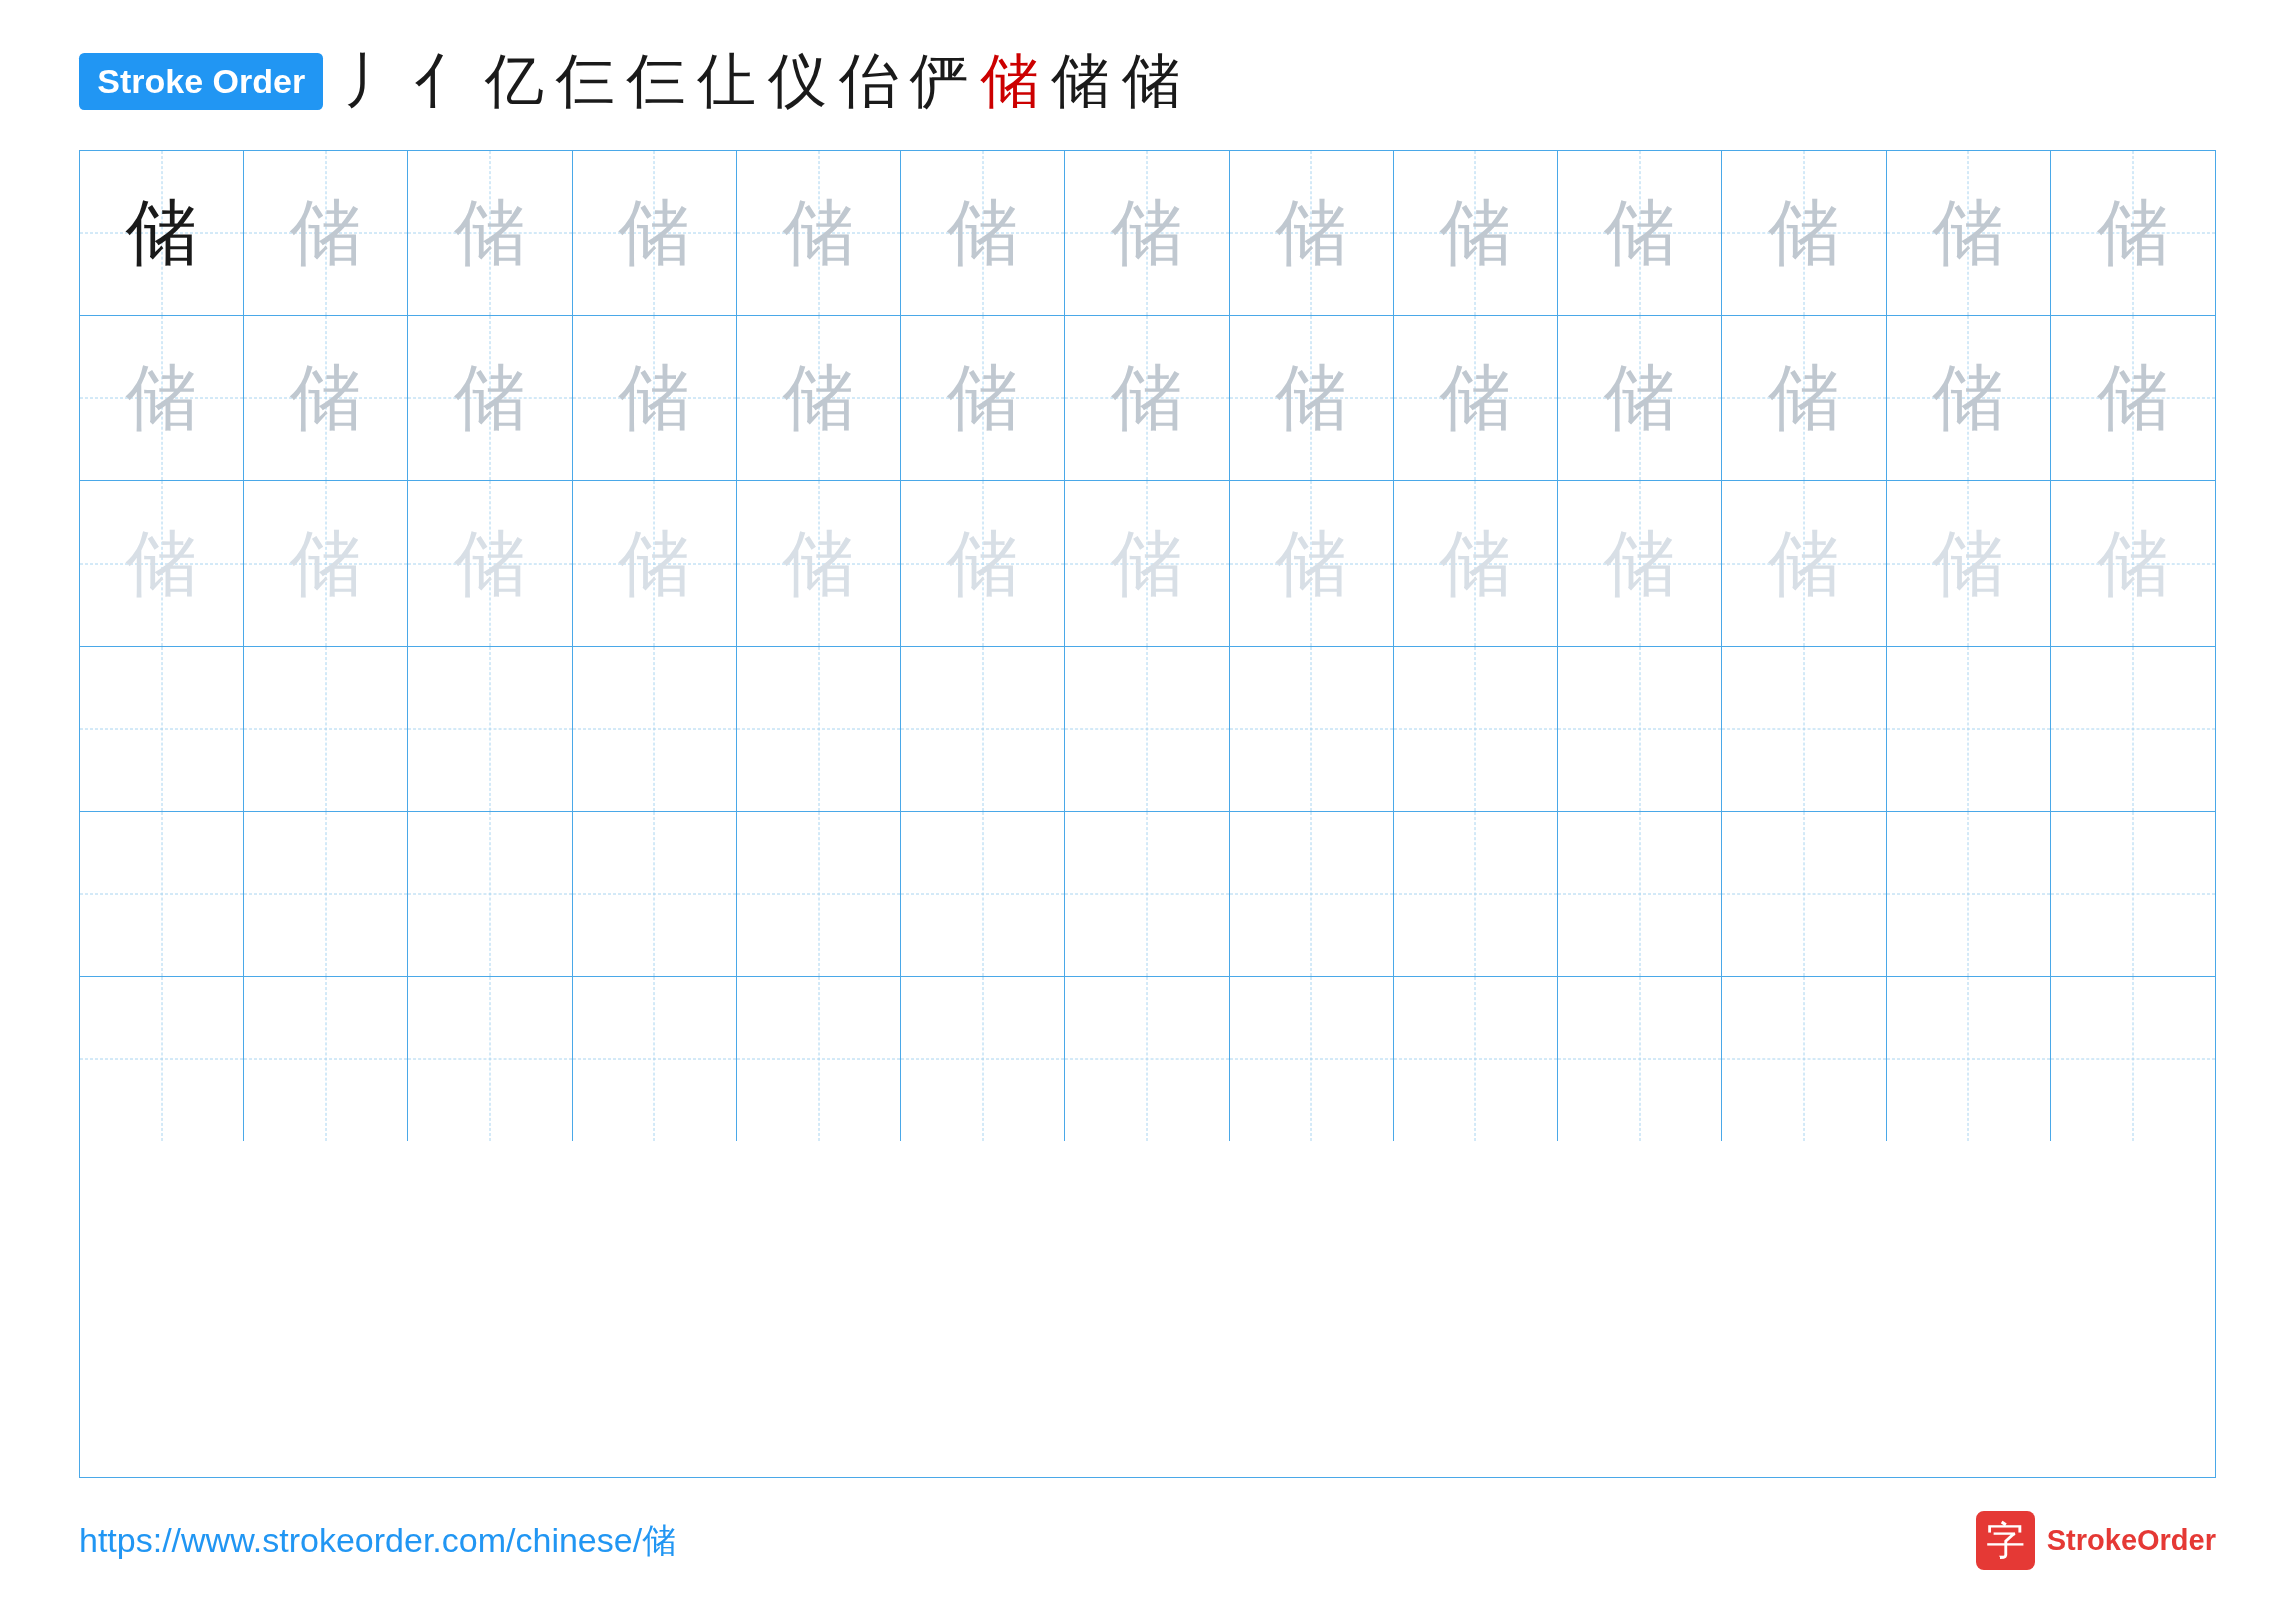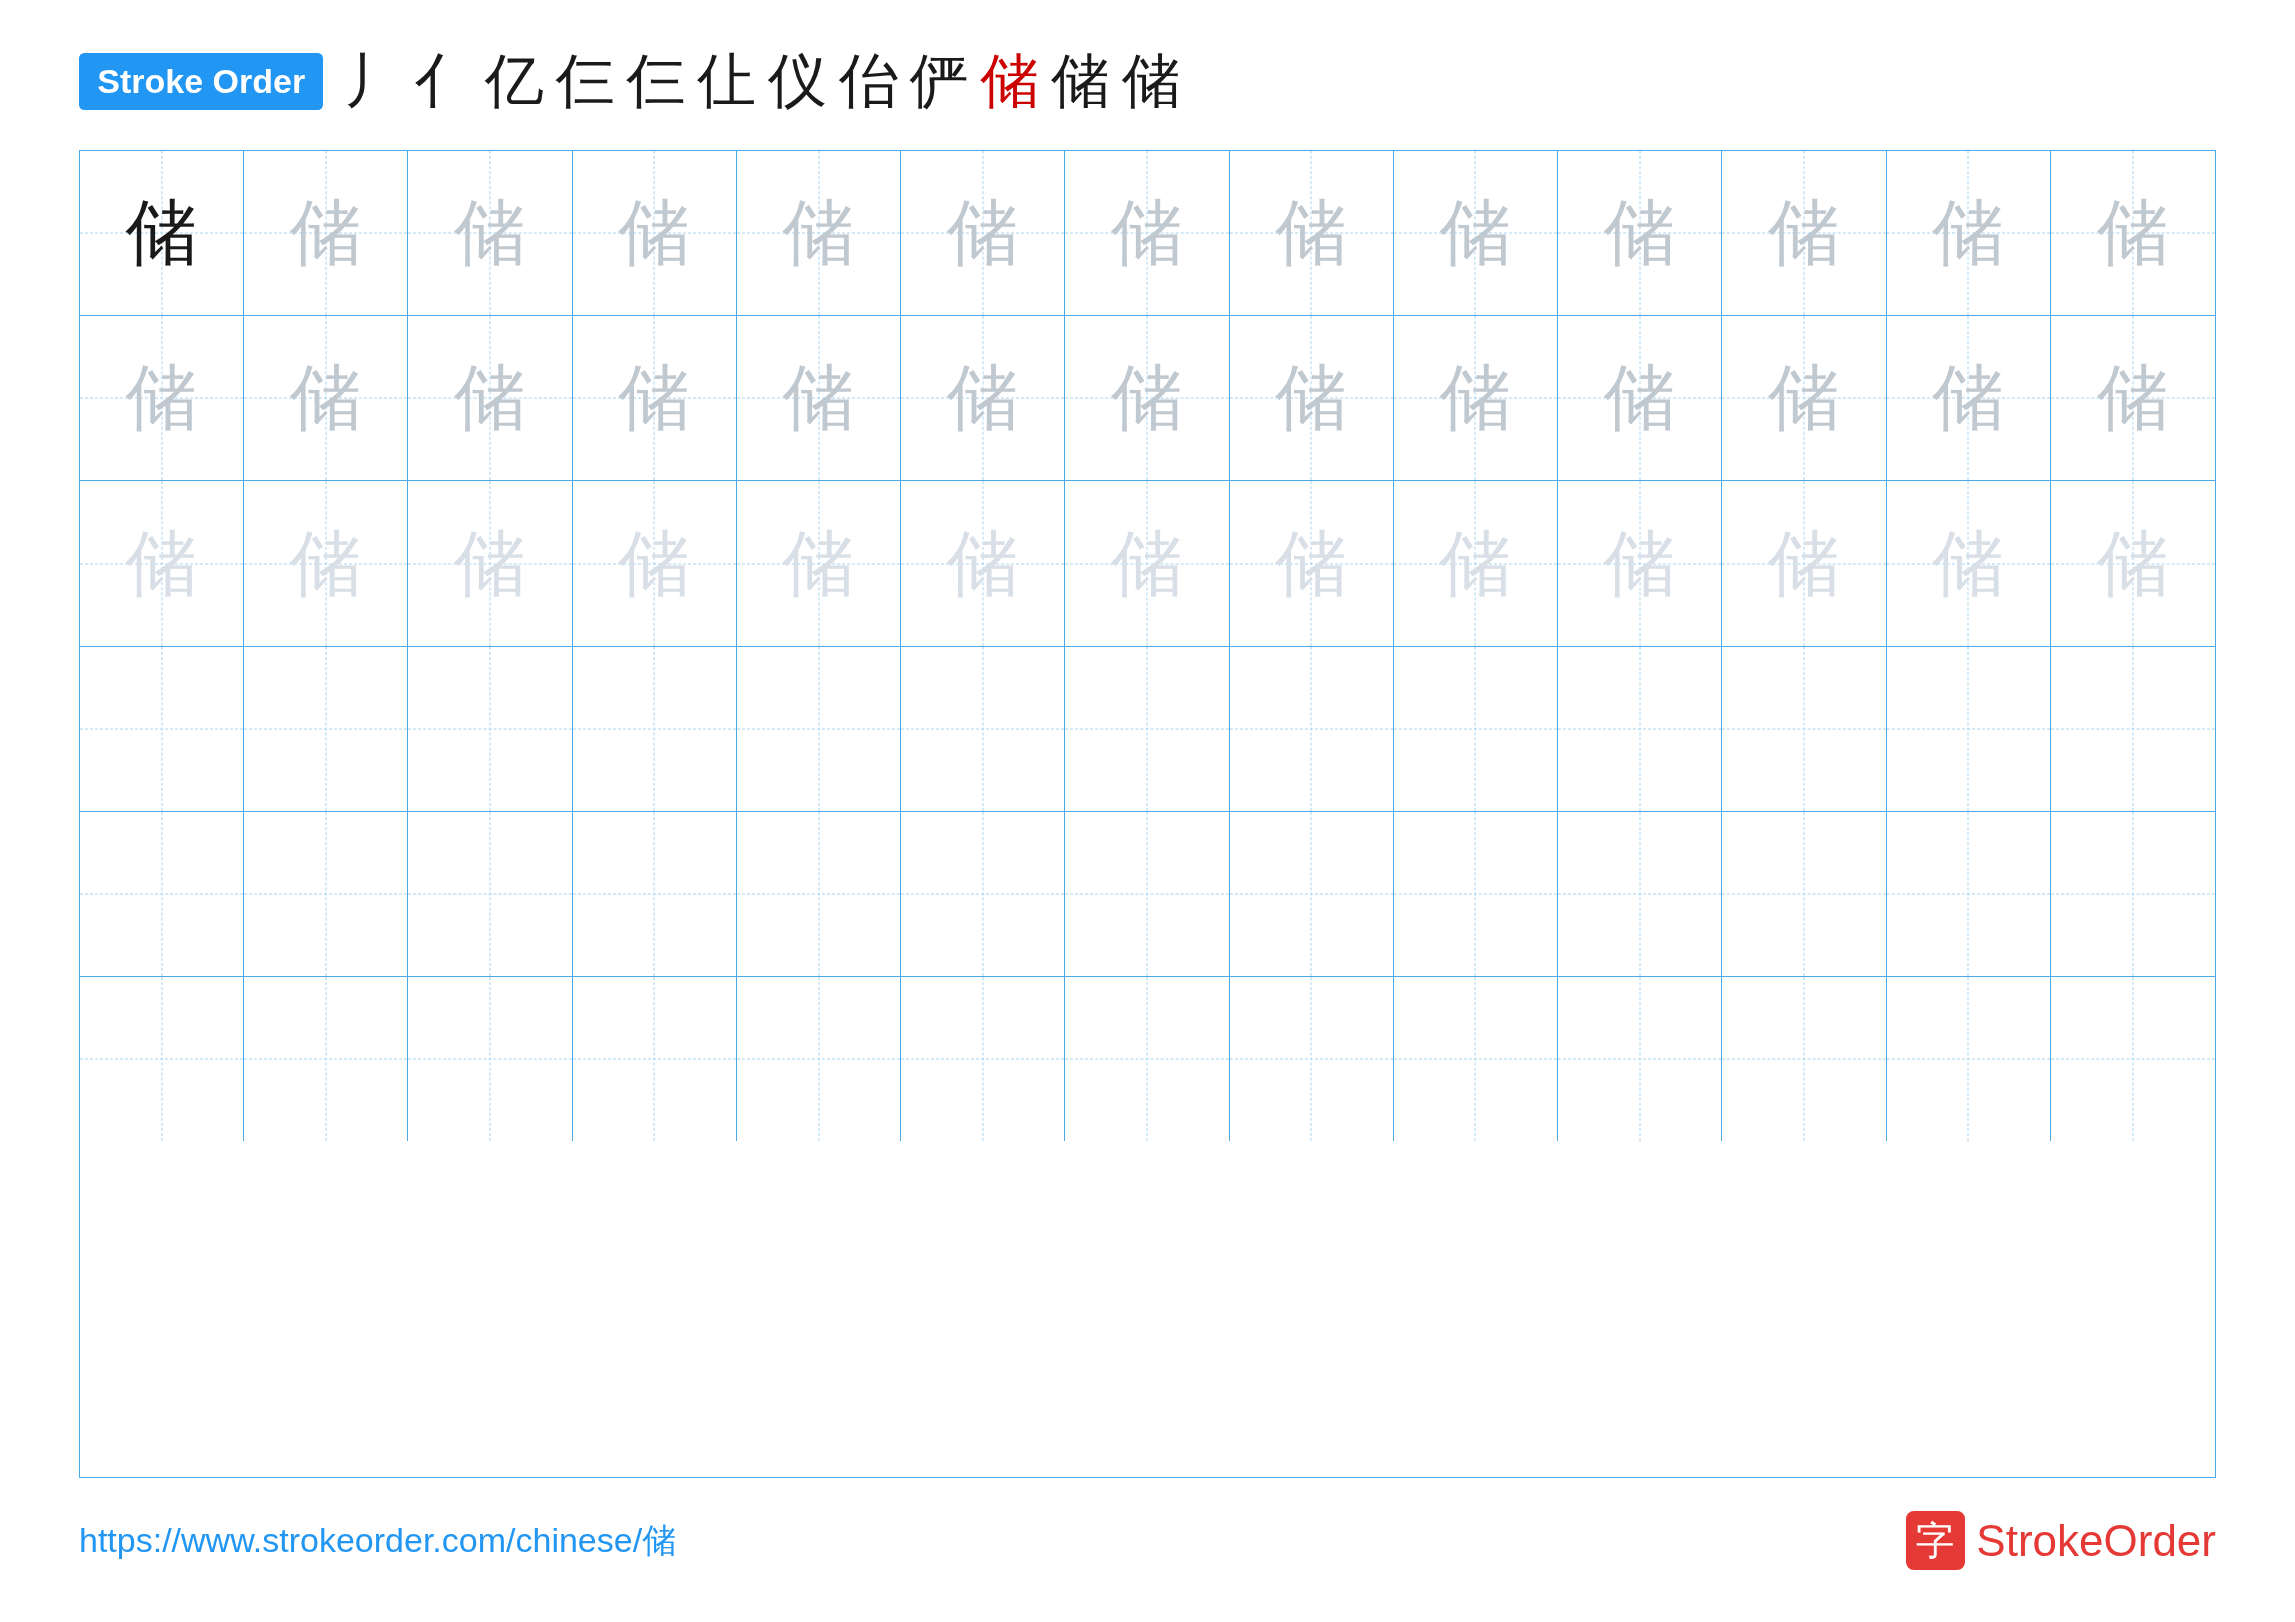--- a/index.html
+++ b/index.html
@@ -170,22 +170,22 @@
       border-radius: 7.9px;
       display: flex;
       align-items: center;
       justify-content: center;
       color: white;
       font-size: 39px;
       font-family: "SimSun", serif;
     }
 
     .footer-logo-text {
-      font-size: 44px;
-      font-weight: normal;
+      font-size: 29px;
+      font-weight: bold;
       color: #1a1a1a;
     }
 
     .footer-logo-text span {
       color: #e53935;
     }
   </style>
 </head>
 <body>
 

